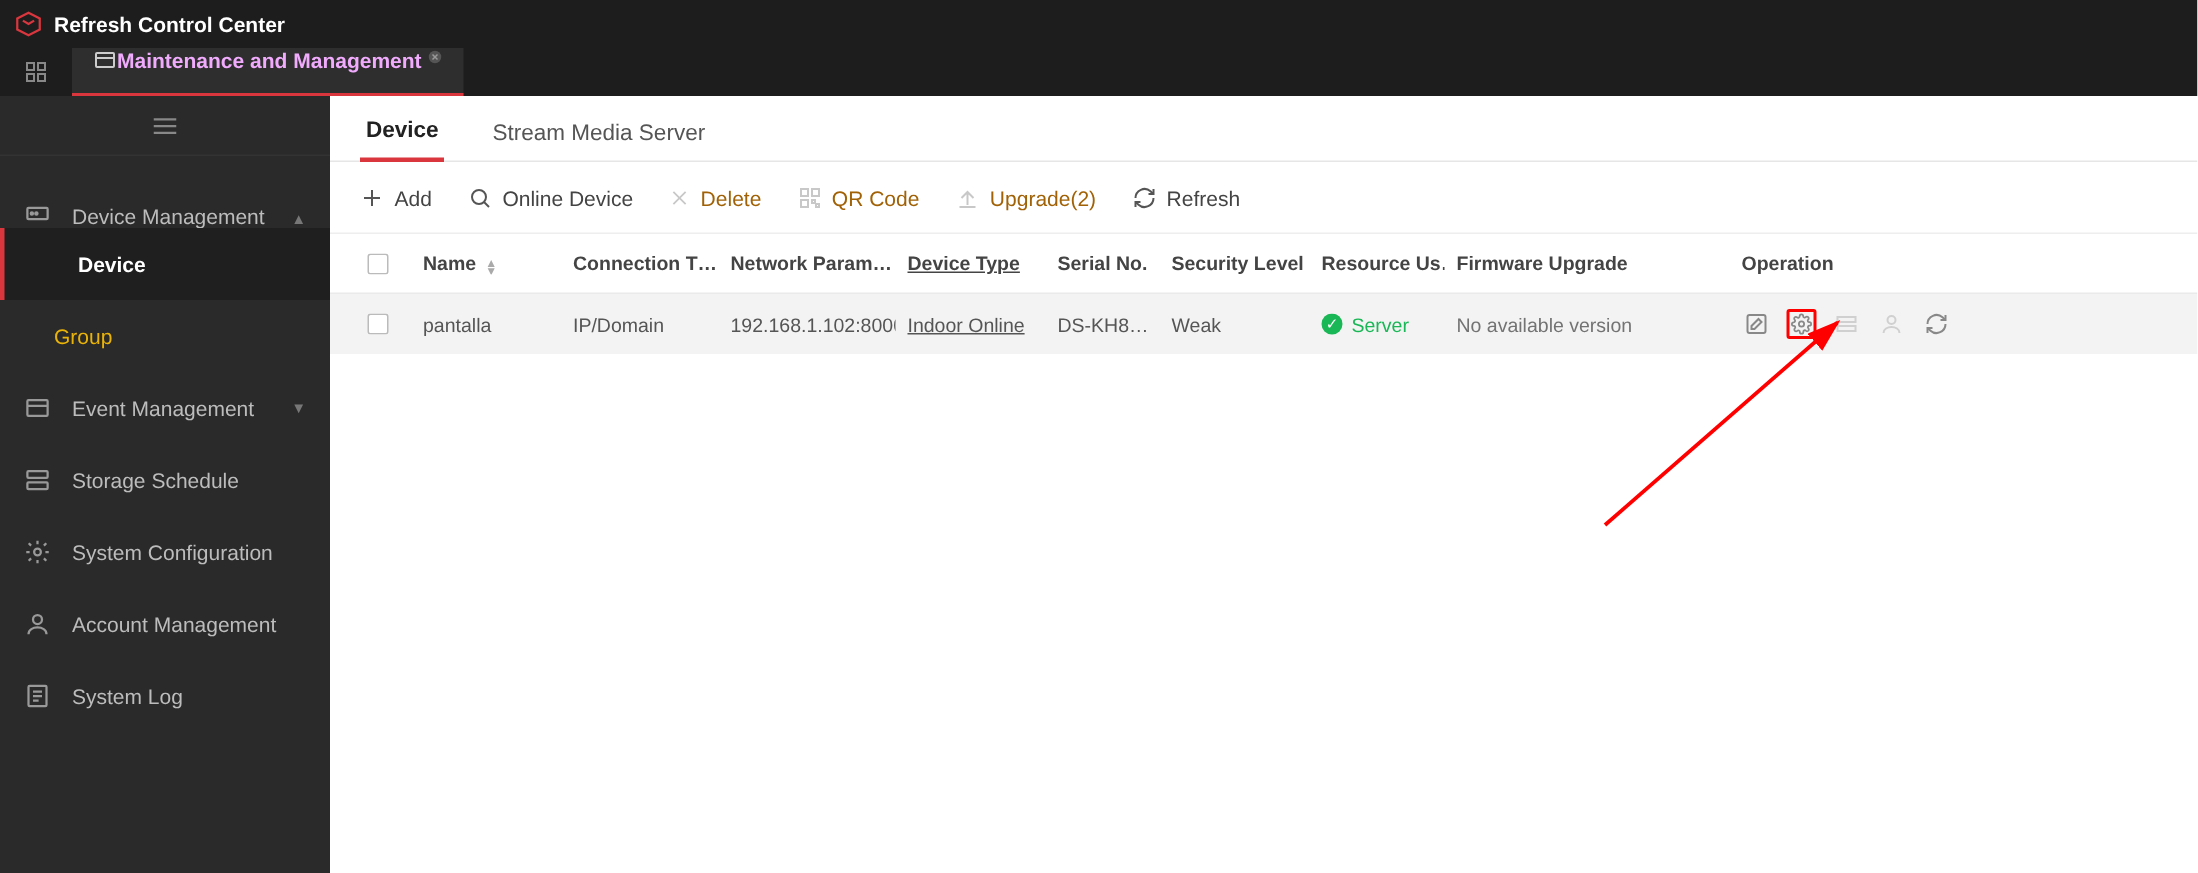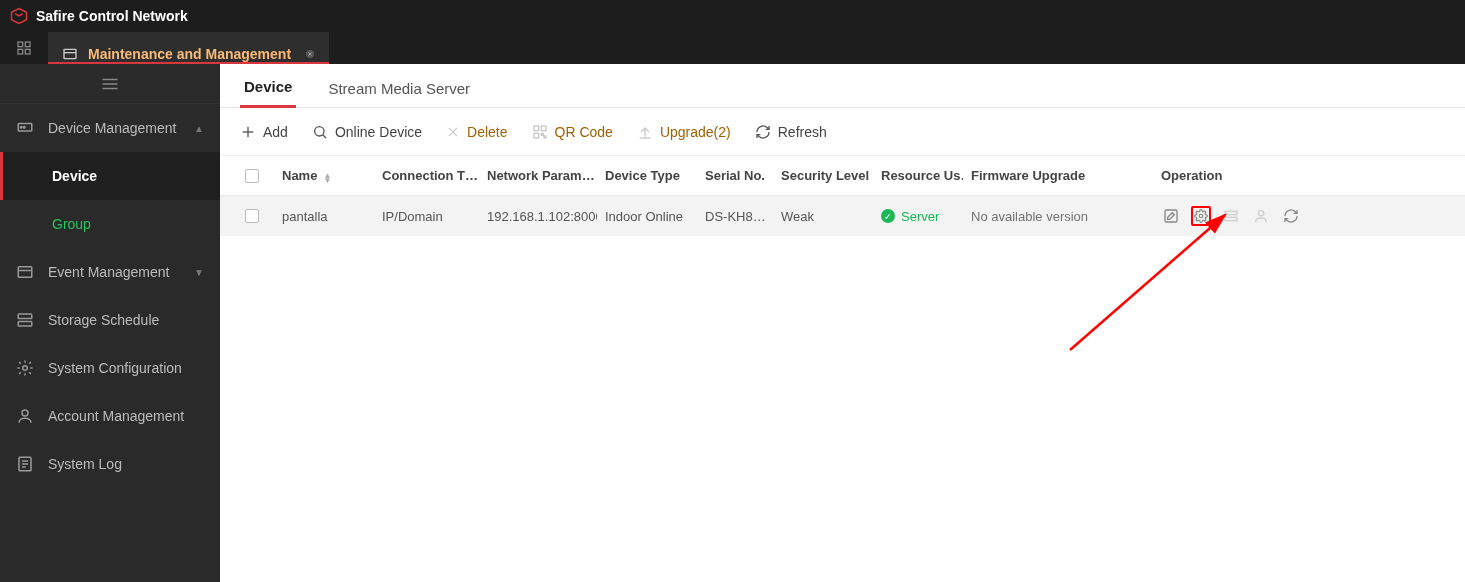--- a/index.html
+++ b/index.html
@@ -5,33 +5,33 @@
   * { box-sizing: border-box; margin: 0; padding: 0; }
   body { font-family: "Segoe UI", Arial, sans-serif; font-size: 13px; color: #333; background: #fff; width: 1465px; height: 582px; overflow: hidden; }
 
   
   .titlebar { height: 32px; background: #1d1d1d; display: flex; align-items: center; padding-left: 10px; color: #fff; font-weight: 600; font-size: 14px; }
   .titlebar .logo { width: 18px; height: 18px; margin-right: 8px; display: flex; align-items: center; justify-content: center; }
 
   
   .tabstrip { height: 32px; background: #1d1d1d; display: flex; align-items: stretch; }
   .tabstrip .home-btn { width: 48px; display: flex; align-items: center; justify-content: center; color: #888; cursor: pointer; }
-  .tabstrip .tab { display: flex; align-items: flex-end; padding: 0 14px; background: #2e2e2e; color: #fdba74; font-size: 14px; font-weight: 600; border-bottom: 2px solid #d9363e; cursor: pointer; gap: 10px; }
+  .tabstrip .tab { display: flex; align-items: flex-start; padding: 0 14px; background: #2e2e2e; color: #f0abfc; font-size: 14px; font-weight: 600; border-bottom: 2px solid #d9363e; cursor: pointer; }
   .tabstrip .tab .tab-icon { color: #ccc; display:flex;align-items:center; }
   .tabstrip .tab .close { color: #888; font-size: 12px; margin-left: 4px; }
 
   
   .main { display: flex; height: calc(582px - 64px); }
 
   
   .sidebar { width: 220px; background: #2a2a2a; color: #ccc; display: flex; flex-direction: column; }
   .sidebar .collapse { height: 40px; display:flex;align-items:center;justify-content:center;color:#888;border-bottom:1px solid #333;cursor:pointer;}
   .side-item { display: flex; align-items: center; height: 48px; padding: 0 16px; gap: 14px; cursor: pointer; color: #bcbcbc; font-size: 14px;}
-  .side-item.heading { color:#bcbcbc; }
-  .side-sub { padding-left: 52px; height: 48px; display:flex;align-items:center; font-size:14px; color:#22c55e; cursor:pointer;}
+  .side-item.heading { color:#bcbcbc;align-items:flex-end; }
+  .side-sub { padding-left: 36px; height: 48px; display:flex;align-items:center; font-size:14px; color:#eab308; cursor:pointer;}
   .side-sub.active { background:#1f1f1f; color:#fff; font-weight:600; border-left:3px solid #d9363e; padding-left:49px;}
   .side-item .chev { margin-left:auto; color:#777; font-size:10px;}
   .side-item svg, .side-sub svg { flex-shrink:0; }
 
   
   .content { flex: 1; background: #fff; display: flex; flex-direction: column; }
   .subtabs { height: 44px; display:flex; align-items: flex-end; border-bottom: 1px solid #e6e6e6; padding: 0 20px; gap: 28px;}
   .subtab { padding: 0 4px 10px 4px; font-size: 15px; color: #555; cursor:pointer; font-weight:500;}
   .subtab.active { color: #222; font-weight: 700; border-bottom: 3px solid #d9363e; margin-bottom:-1px;}
 
@@ -43,21 +43,21 @@
 
   
   .table { width:100%; }
   .thead { display:flex; align-items:center; height:40px; border-bottom:1px solid #eaeaea; padding: 0 10px; font-weight:600; color:#444; font-size:13px;}
   .trow { display:flex; align-items:center; height:40px; padding: 0 10px; background:#f3f3f3; font-size:13px; color:#555;}
   .cell { padding: 0 8px; overflow:hidden; white-space:nowrap; text-overflow:ellipsis; display:flex; align-items:flex-end;}
   .c-chk { width: 44px; justify-content:center;}
   .c-name { width: 100px;}
   .c-conn { width: 105px;}
   .c-net { width: 118px;}
-  .c-type { width: 100px;}
+  .c-type { width: 100px; text-decoration: underline;}
   .c-sn { width: 76px;}
   .c-sec { width: 100px;}
   .c-res { width: 90px;}
   .c-fw { width: 190px;}
   .c-op { width: 170px;}
   .chk { width: 14px; height: 14px; border: 1px solid #bbb; border-radius: 2px; background:#fff; cursor:pointer;}
   .sort { display:inline-flex; flex-direction:column; margin-left:6px; line-height:5px; font-size:8px; color:#aaa;}
   .online { color: #19b755; font-weight:500; display:flex;align-items:center; gap:6px;}
   .online-dot { width:14px;height:14px;border-radius:50%;background:#19b755; display:flex;align-items:center;justify-content:center;color:#fff;font-size:10px;}
   .fw-none { color:#737373;}
@@ -72,21 +72,21 @@
 </head>
 <body>
 
 <div class="titlebar">
   <span class="logo">
     <svg width="18" height="18" viewBox="0 0 24 24">
         <polygon points="12,2 22,7 22,17 12,22 2,17 2,7" fill="none" stroke="#d9363e" stroke-width="2"></polygon>
         <path d="M7 9 L12 12 L17 9" fill="none" stroke="#d9363e" stroke-width="2"></path>
       </svg>
   </span>
-  <span>Safire Control Network</span>
+  <span>Refresh Control Center</span>
 </div>
 
 <div class="tabstrip">
   <div class="home-btn">
     <svg width="16" height="16" viewBox="0 0 24 24" fill="none" stroke="#888" stroke-width="2">
         <rect x="3" y="3" width="7" height="7"></rect>
         <rect x="14" y="3" width="7" height="7"></rect>
         <rect x="3" y="14" width="7" height="7"></rect>
         <rect x="14" y="14" width="7" height="7"></rect>
       </svg>

